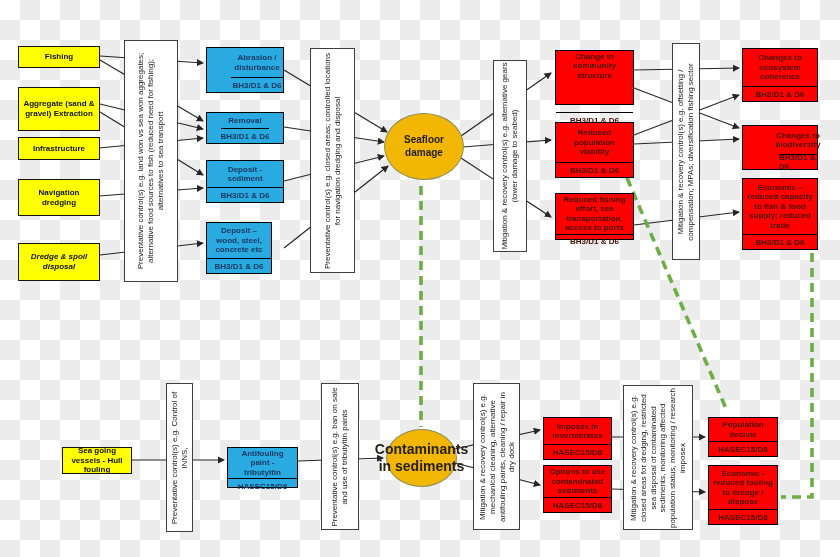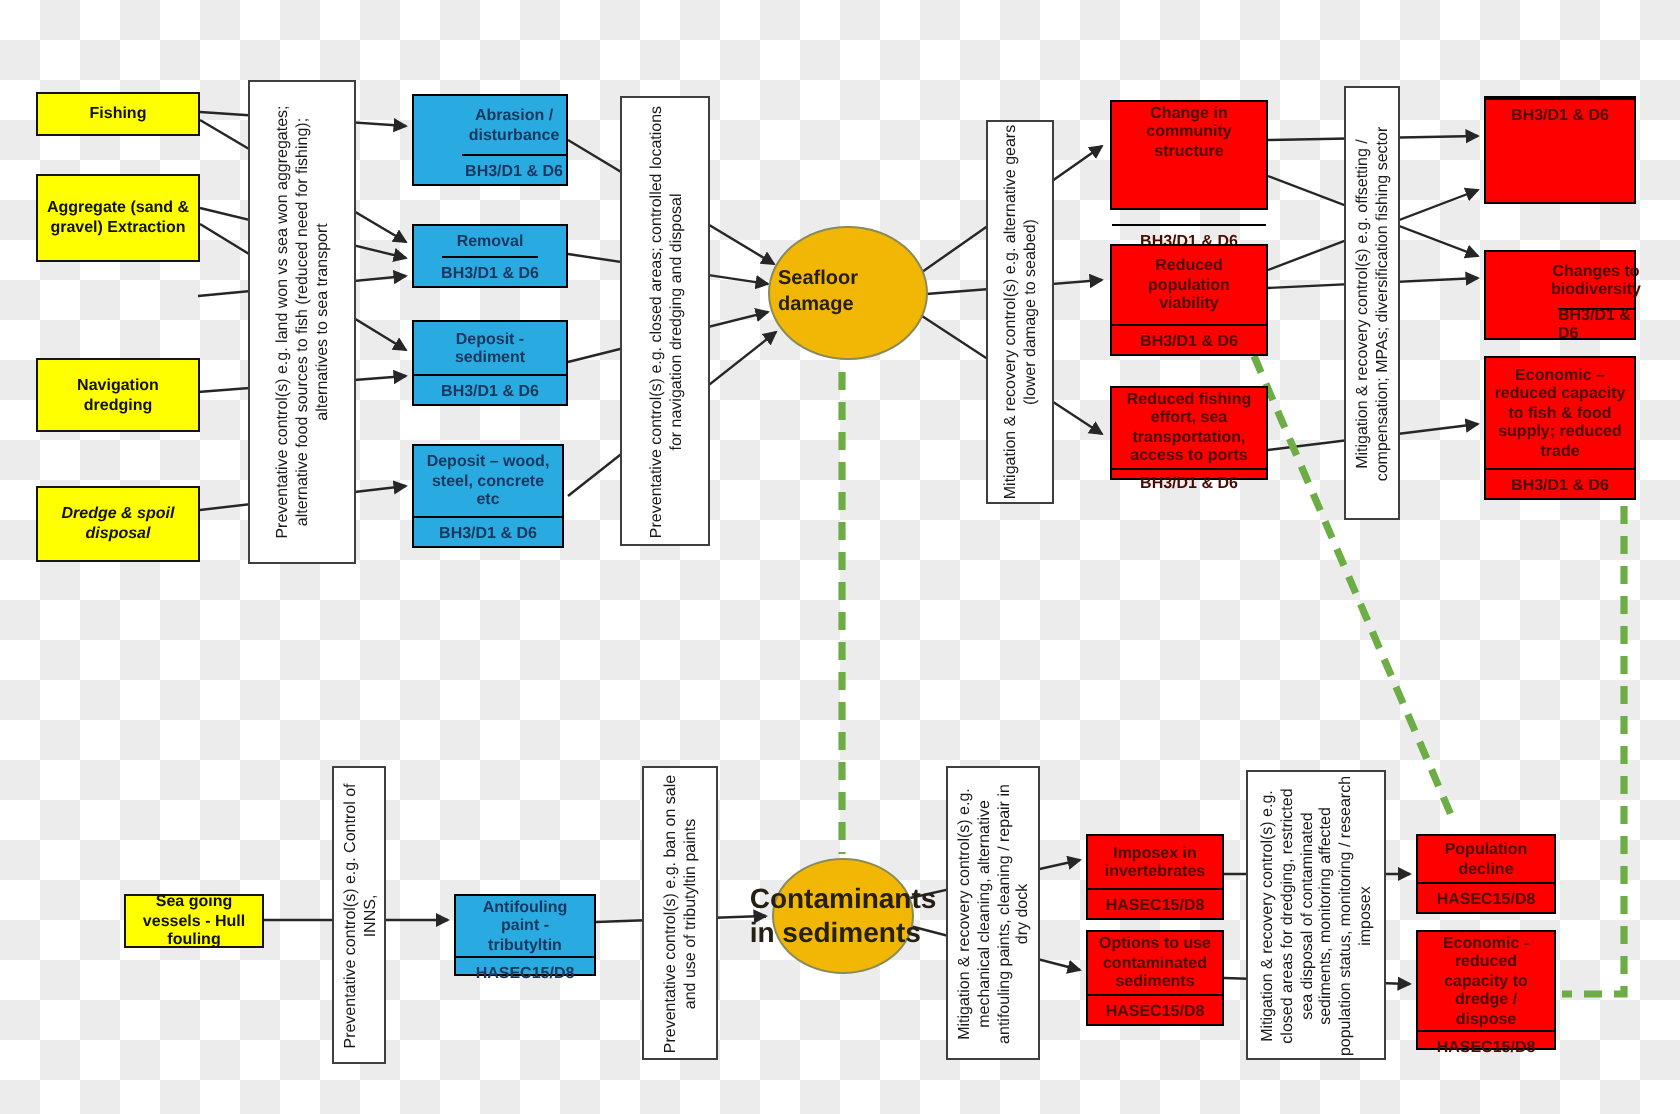--- a/index.html
+++ b/index.html
@@ -40,21 +40,21 @@
   .vctl{
     background:#ffffff;border:1.3px solid #3f3f3f;
   }
   .vctl .vt{
     position:absolute;left:50%;top:50%;
     transform:translate(-50%,-50%) rotate(-90deg);
     text-align:center;font-size:8px;line-height:1.22;color:#1a1a1a;
   }
   .ellipse{
     border-radius:50%;background:#f2b705;border:1.6px solid #8b8b58;
-    display:flex;align-items:center;justify-content:center;
+    display:flex;align-items:center;justify-content:center;text-align:center;
     font-size:10px;font-weight:bold;color:#262014;line-height:1.25;padding:4px;
   }
 </style>
 </head>
 <body>
 
 <div id="canvas">
 
   <svg id="wires" width="840" height="557">
     <defs>
@@ -96,40 +96,41 @@
     </g>
     <g stroke="#6cae45" stroke-width="3.6" fill="none" stroke-dasharray="9 6">
       <line x1="421" y1="186" x2="421" y2="427"></line>
       <line x1="627" y1="178" x2="727" y2="411"></line>
       <polyline points="812,253 812,497 781,497"></polyline>
     </g>
   </svg>
 
   <div class="node act" style="left:18px;top:46px;width:82px;height:22px;">Fishing</div>
   <div class="node act" style="left:18px;top:87px;width:82px;height:44px;">Aggregate (sand &amp; gravel) Extraction</div>
+  <div class="node act" style="left:18px;top:137px;width:82px;height:23px;">Infrastructure</div>
   <div class="node act italic" style="left:18px;top:243px;width:82px;height:38px;">Dredge &amp; spoil disposal</div>
   <div class="node act" style="left:18px;top:179px;width:82px;height:37px;">Navigation dredging</div>
 
   <div class="node vctl" style="left:124px;top:40px;width:54px;height:242px;">
     <div class="vt" style="width:238px;">Preventative control(s) e.g. land won vs sea won aggregates; alternative food sources to fish (reduced need for fishing); alternatives to sea transport</div>
   </div>
 
   <div class="node codebox blue" style="left:206px;top:47px;width:78px;height:46px;padding-left:24px;">
     <div class="ttl">Abrasion / disturbance</div>
     <div class="code">BH3/D1 &amp; D6</div>
   </div>
   <div class="node codebox blue" style="left:206px;top:112px;width:78px;height:32px;align-items:center;">
     <div class="ttl">Removal</div>
     <div class="code">BH3/D1 &amp; D6</div>
   </div>
   <div class="node codebox blue" style="left:206px;top:160px;width:78px;height:43px;">
     <div class="ttl">Deposit - sediment</div>
     <div class="code">BH3/D1 &amp; D6</div>
   </div>
-  <div class="node codebox blue" style="left:206px;top:222px;width:76px;height:52px;">
+  <div class="node codebox blue" style="left:206px;top:222px;width:66px;height:52px;">
     <div class="ttl">Deposit – wood, steel, concrete etc</div>
     <div class="code">BH3/D1 &amp; D6</div>
   </div>
 
   <div class="node vctl" style="left:310px;top:48px;width:45px;height:225px;">
     <div class="vt" style="width:221px;">Preventative control(s) e.g. closed areas; controlled locations for navigation dredging and disposal</div>
   </div>
 
   <div class="node ellipse" style="left:384px;top:113px;width:80px;height:67px;">Seafloor damage</div>
 
@@ -148,20 +149,21 @@
   <div class="node codebox red" style="left:555px;top:193px;width:79px;height:47px;">
     <div class="ttl">Reduced fishing effort, sea transportation, access to ports</div>
     <div class="code">BH3/D1 &amp; D6</div>
   </div>
 
   <div class="node vctl" style="left:672px;top:43px;width:28px;height:217px;">
     <div class="vt" style="width:213px;">Mitigation &amp; recovery control(s) e.g. offsetting / compensation; MPAs; diversification fishing sector</div>
   </div>
 
   <div class="node codebox red" style="left:742px;top:48px;width:76px;height:54px;">
+    <div class="ttl">Changes to ecosystem coherence</div>
     <div class="code">BH3/D1 &amp; D6</div>
   </div>
   <div class="node codebox red" style="left:742px;top:125px;width:76px;height:45px;padding-left:36px;">
     <div class="ttl">Changes to biodiversity</div>
     <div class="code">BH3/D1 &amp; D6</div>
   </div>
   <div class="node codebox red" style="left:742px;top:178px;width:76px;height:72px;">
     <div class="ttl">Economic – reduced capacity to fish &amp; food supply; reduced trade</div>
     <div class="code">BH3/D1 &amp; D6</div>
   </div>
@@ -198,17 +200,17 @@
 
   <div class="node vctl" style="left:623px;top:385px;width:70px;height:145px;">
     <div class="vt" style="width:141px;">Mitigation &amp; recovery control(s) e.g. closed areas for dredging, restricted sea disposal of contaminated sediments, monitoring affected population status, monitoring / research imposex</div>
   </div>
 
   <div class="node codebox red" style="left:708px;top:417px;width:70px;height:40px;">
     <div class="ttl">Population decline</div>
     <div class="code">HASEC15/D8</div>
   </div>
   <div class="node codebox red" style="left:708px;top:465px;width:70px;height:60px;">
-    <div class="ttl">Economic - reduced capacity to dredge / dispose</div>
+    <div class="ttl">Economic - reduced fouling to dredge / dispose</div>
     <div class="code">HASEC15/D8</div>
   </div>
 
 </div>
 
 </body></html>

